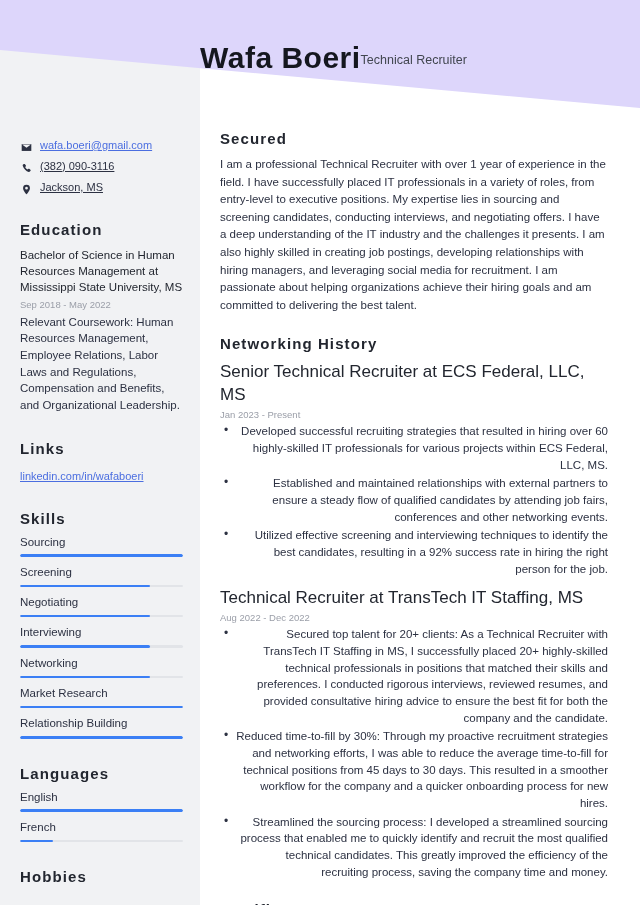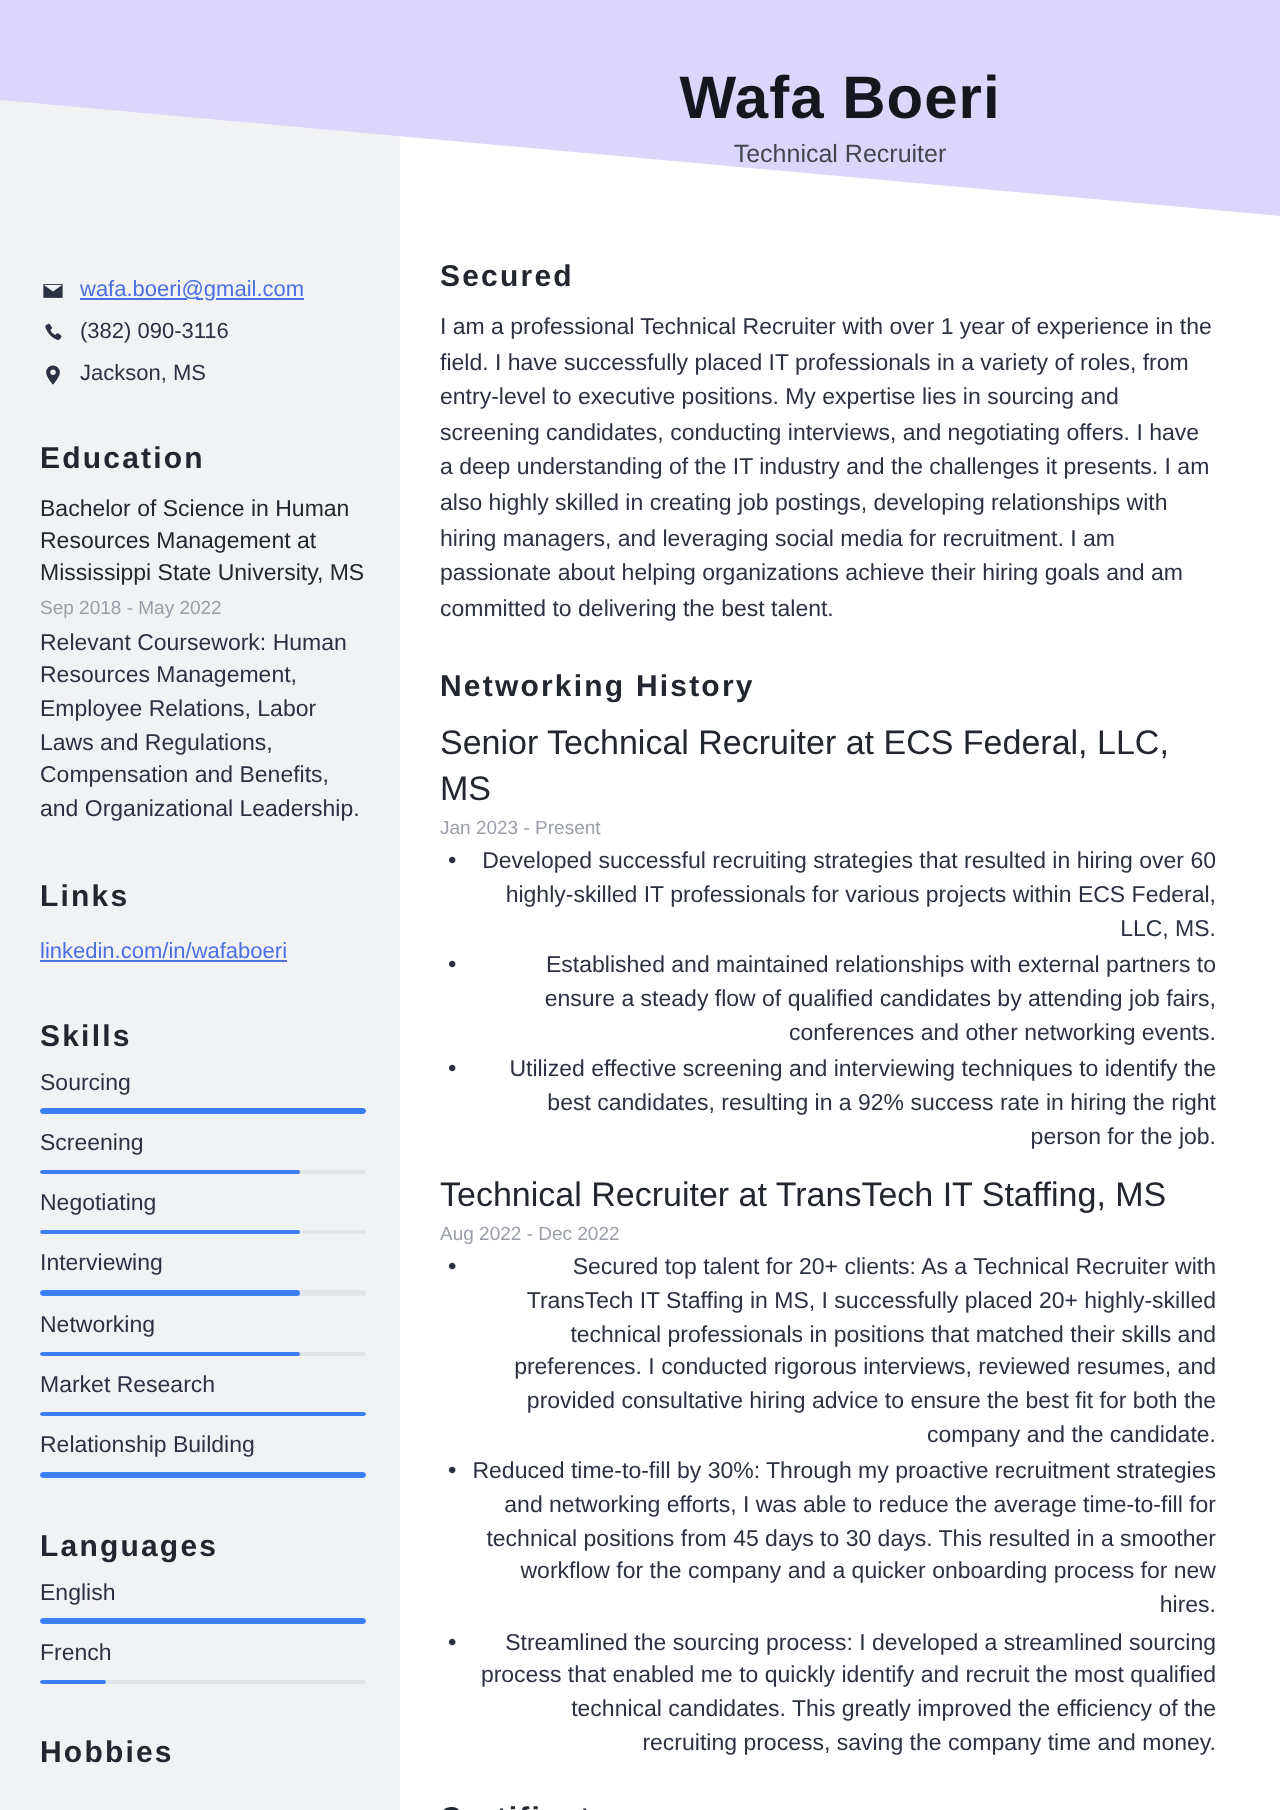--- a/index.html
+++ b/index.html
@@ -45,25 +45,25 @@
     width: 640px;
     height: 120px;
     background: #ddd6fb;
     z-index: 2;
     clip-path: polygon(0 0, 640px 0, 640px 108px, 0 50px);
   }
 
   .banner-inner {
     position: absolute;
     left: 200px;
-    top: 16px;
+    top: 4px;
     width: 440px;
     height: 90px;
     display: flex;
-    flex-direction: column;
+    flex-direction: row;
     align-items: center;
     justify-content: flex-start;
     padding-top: 17px;
   }
 
   .name {
     font-size: 30px;
     font-weight: bold;
     letter-spacing: 0.5px;
     color: #15171f;
@@ -82,26 +82,27 @@
     left: 0;
     top: 0;
     width: 200px;
     height: 905px;
     z-index: 3;
     padding: 138px 17px 0 20px;
   }
 
   .contact-row {
     display: flex;
-    align-items: center;
+    align-items: flex-end;
     gap: 8px;
     margin-bottom: 6px;
     font-size: 11px;
     color: #2c3142;
     line-height: 1.35;
+    text-decoration: underline;
   }
 
   .contact-icon {
     width: 12px;
     min-width: 12px;
     display: flex;
     justify-content: center;
     align-items: center;
     padding-top: 1px;
   }

